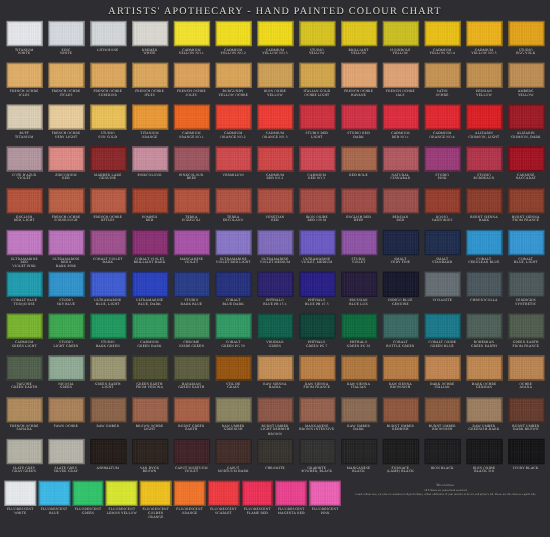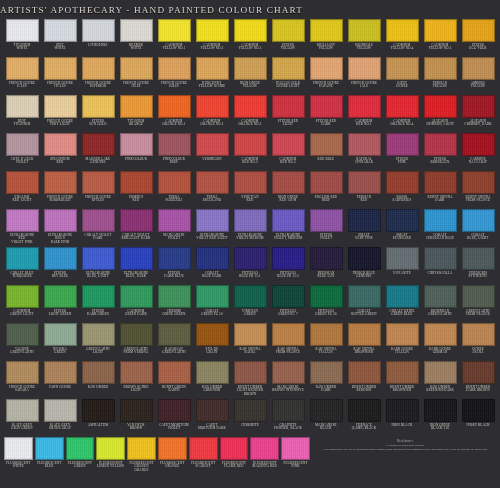--- a/index.html
+++ b/index.html
@@ -11,20 +11,21 @@
   }
   #chart-root {
     width: 500px; height: 488px;
     background: #2e2e32;
     position: relative;
     display: flex;
     flex-direction: column;
     padding: 0;
   }
   #chart-title {
+    text-align: center;
     color: #ded9cf;
     font-size: 9.2px;
     letter-spacing: 1.15px;
     font-family: "Liberation Serif", serif;
     padding-top: 5px;
     padding-bottom: 3px;
     white-space: nowrap;
     text-shadow: 0 1px 1px #000;
   }
   #grid {

